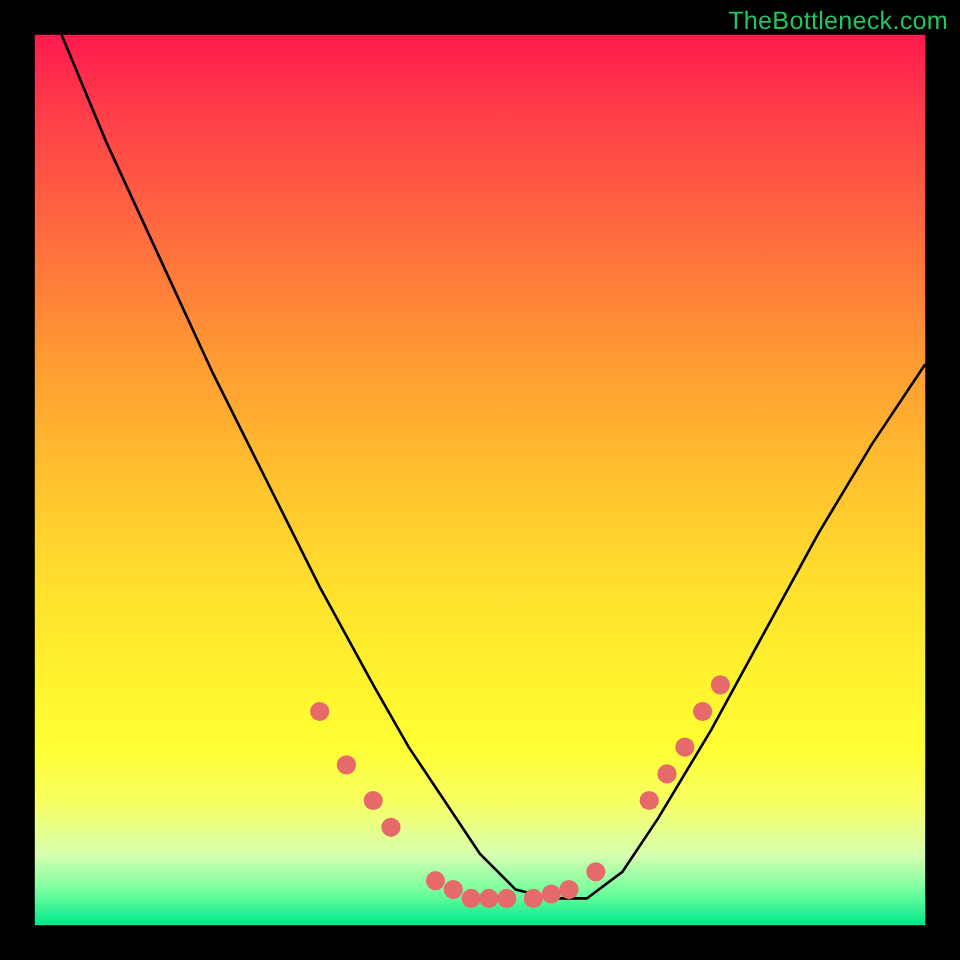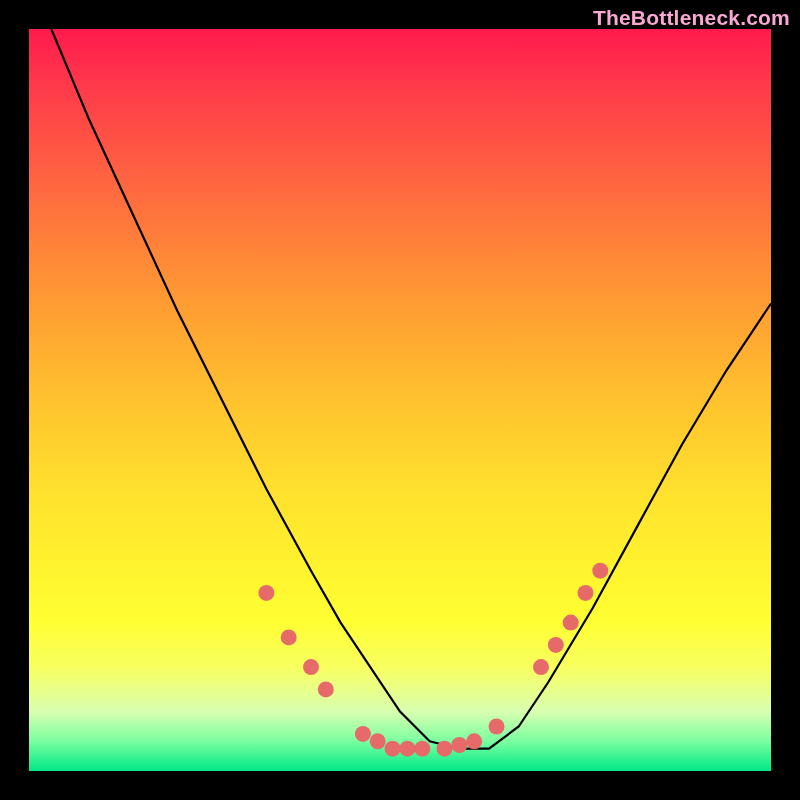--- a/index.html
+++ b/index.html
@@ -28,23 +28,23 @@
       #ffff33 80%,
       #f8ff60 86%,
       #d8ffb0 92%,
       #7affa0 96%,
       #00e88a 100%);
   }
   .watermark {
     position: absolute;
     top: 6px;
     right: 10px;
-    color: #f9a8d4;
+    color: #22c55e;
     font-size: 21px;
-    font-weight: 700;
+    font-weight: 400;
     letter-spacing: 0.2px;
     user-select: none;
   }
   svg.curve {
     position: absolute;
     left: 0;
     top: 0;
     width: 742px;
     height: 742px;
     overflow: visible;

